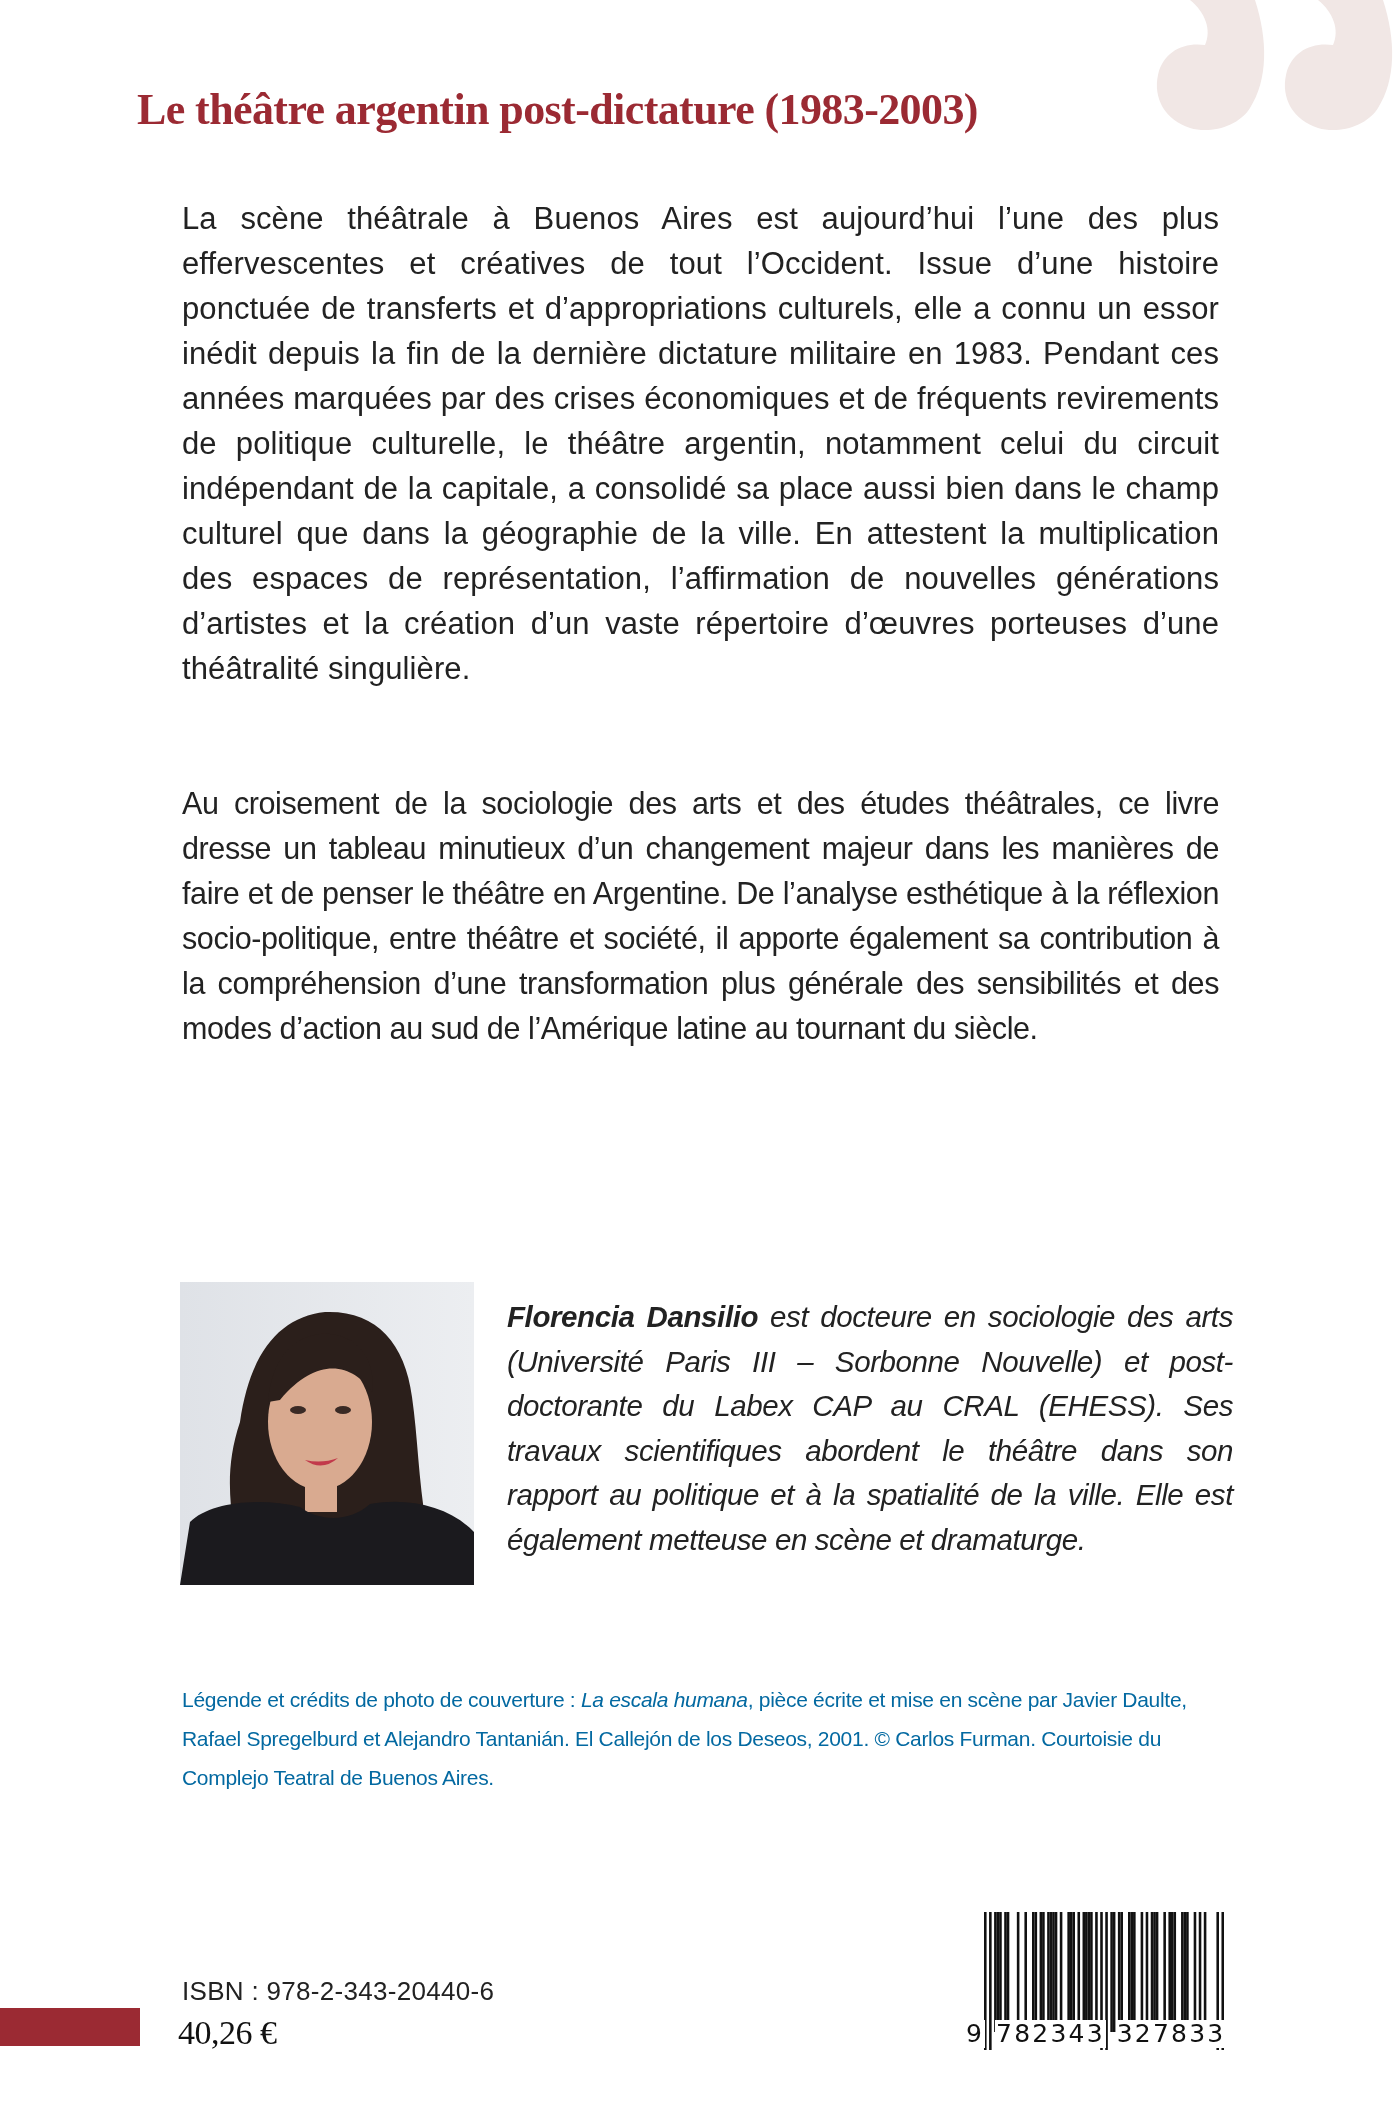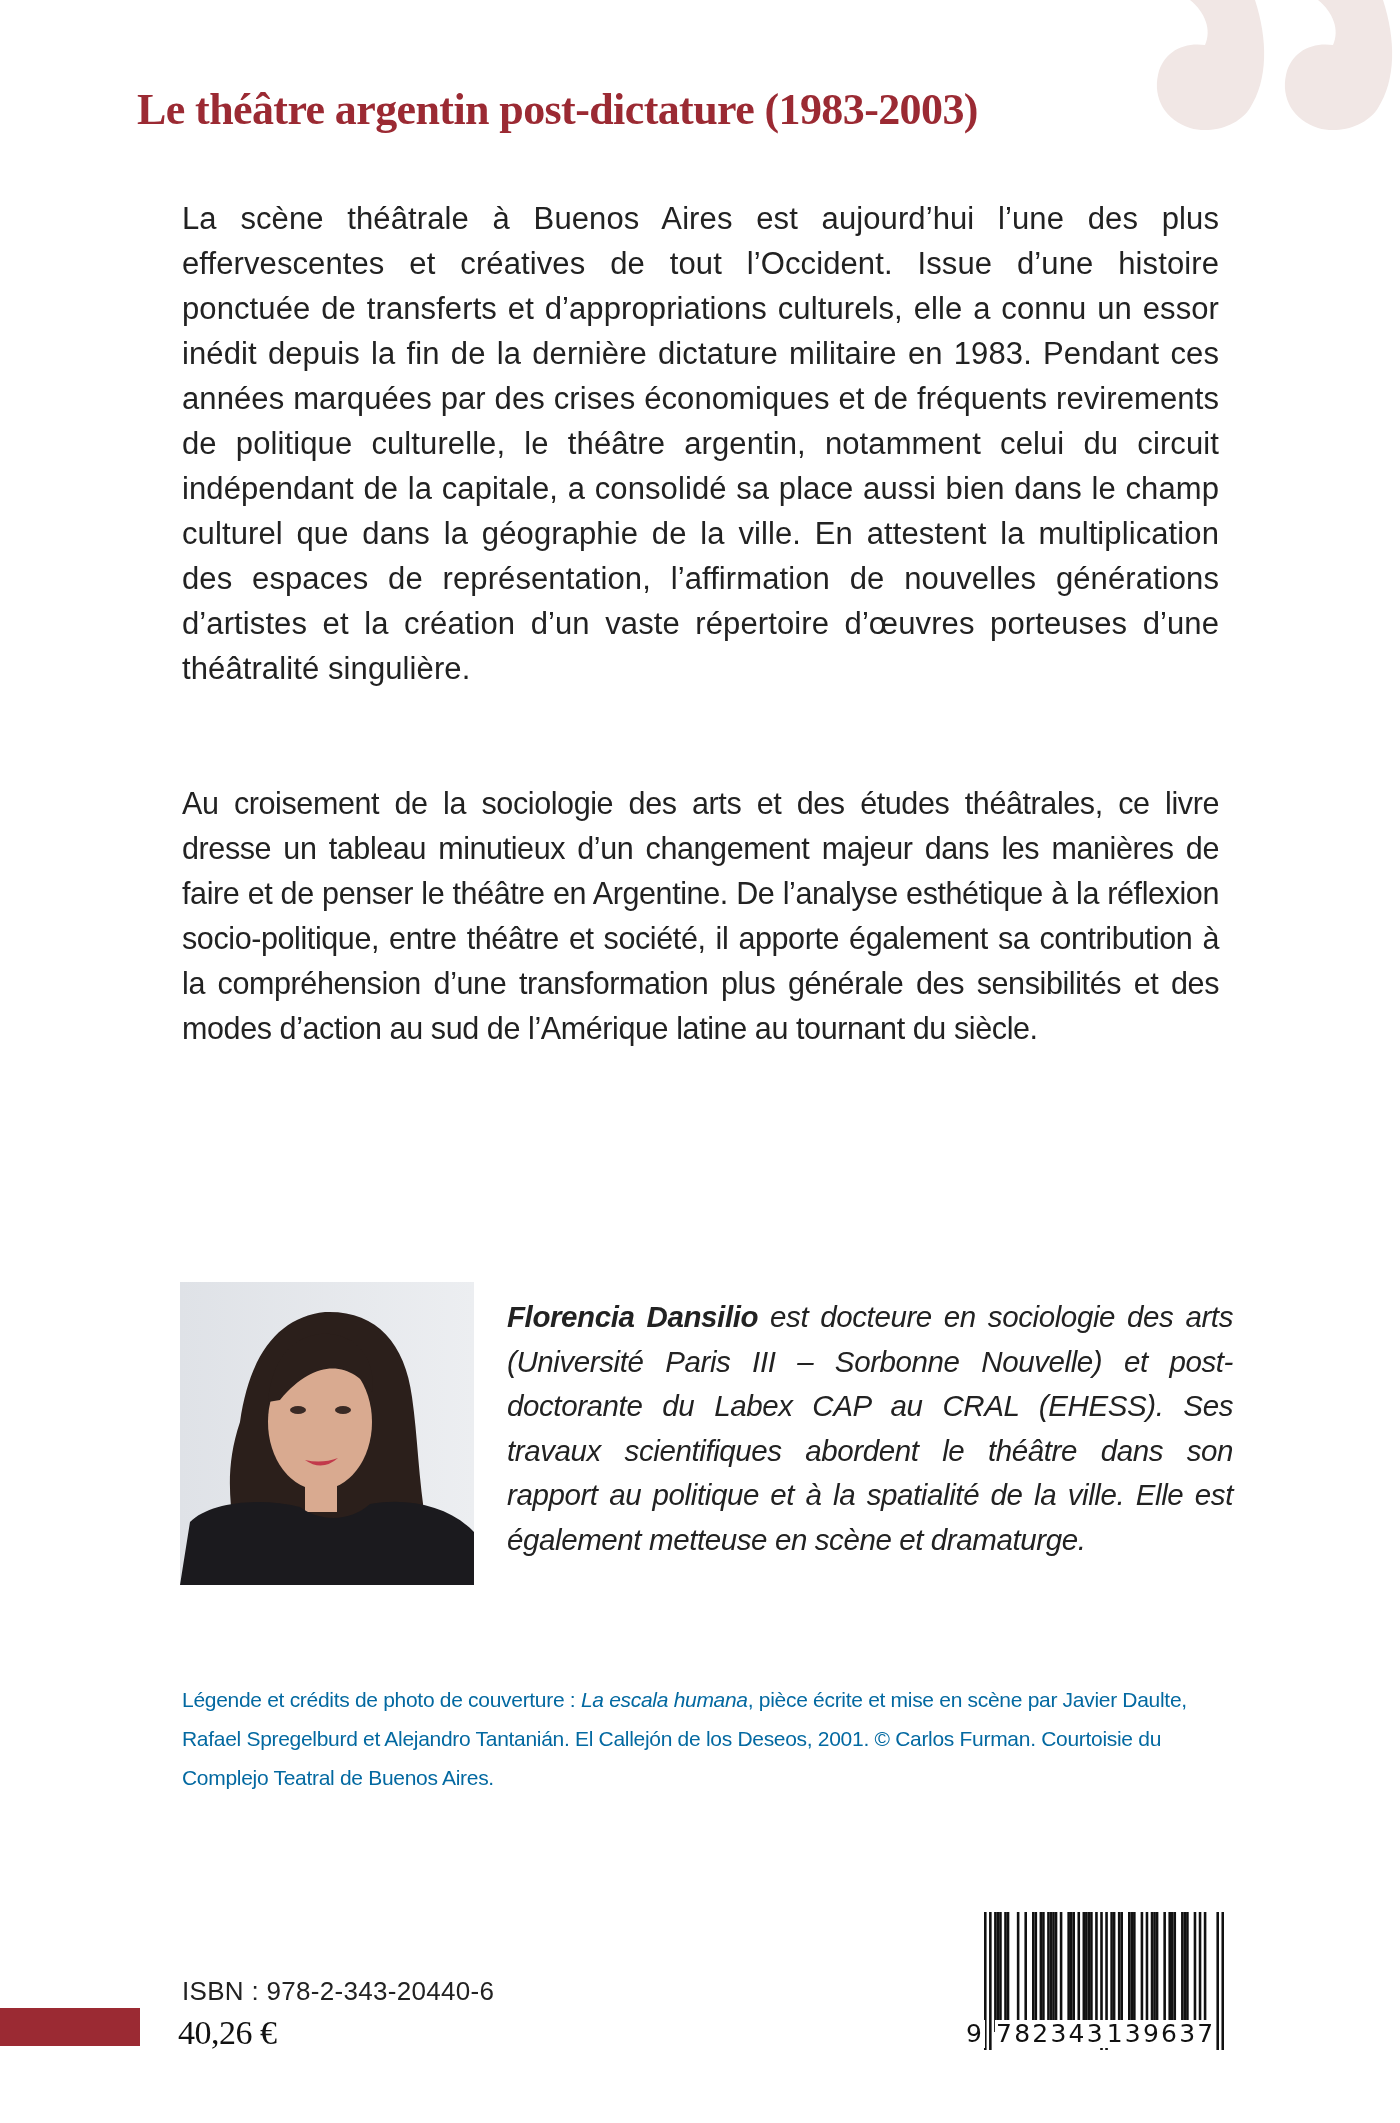--- a/index.html
+++ b/index.html
@@ -43,21 +43,21 @@
     font-family: "Liberation Serif", serif; font-size: 34px; color: #111111; letter-spacing: -0.5px;
   }
   .barcode { position: absolute; left: 984px; top: 1910px; width: 240px; height: 140px; }
   .barcode-digits {
     position: absolute; left: 965px; top: 2020px; width: 262px; height: 32px;
     font-family: "DejaVu Sans", sans-serif; font-size: 25px; color: #111; letter-spacing: 2.2px;
     display: flex; align-items: flex-start; background: transparent;
   }
   .barcode-digits span { background: #fff; padding: 0 1px; line-height: 28px; }
   .bd-first { margin-right: 10px; }
-  .bd-left { }
+  .bd-left { margin-right: 10px; }
 </style>
 </head>
 <body>
 
 <svg class="quote-mark" viewBox="0 0 250 135">
   <g fill="#f1e7e5">
     <path d="M40 0 L105 0 C118 40 118 80 100 108 C88 127 60 134 40 128 C15 120 3 98 8 75 C13 52 33 42 55 45 C62 30 55 12 40 0 Z"></path>
     <path d="M168 0 L233 0 C246 40 246 80 228 108 C216 127 188 134 168 128 C143 120 131 98 136 75 C141 52 161 42 183 45 C190 30 183 12 168 0 Z"></path>
   </g>
 </svg>
@@ -146,14 +146,14 @@
     <rect x="202.11" y="2" width="2.58" height="120" fill="#111"></rect>
     <rect x="209.68" y="2" width="2.58" height="120" fill="#111"></rect>
     <rect x="214.74" y="2" width="2.58" height="120" fill="#111"></rect>
     <rect x="219.79" y="2" width="2.58" height="120" fill="#111"></rect>
     <rect x="232.42" y="2" width="2.58" height="138" fill="#111"></rect>
     <rect x="237.47" y="2" width="2.58" height="138" fill="#111"></rect>
   </svg>
 <div class="barcode-digits">
   <span class="bd-first">9</span>
   <span class="bd-left">782343</span>
-  <span class="bd-right">139637</span>
+  <span class="bd-right">327833</span>
 </div>
 
 </body></html>

